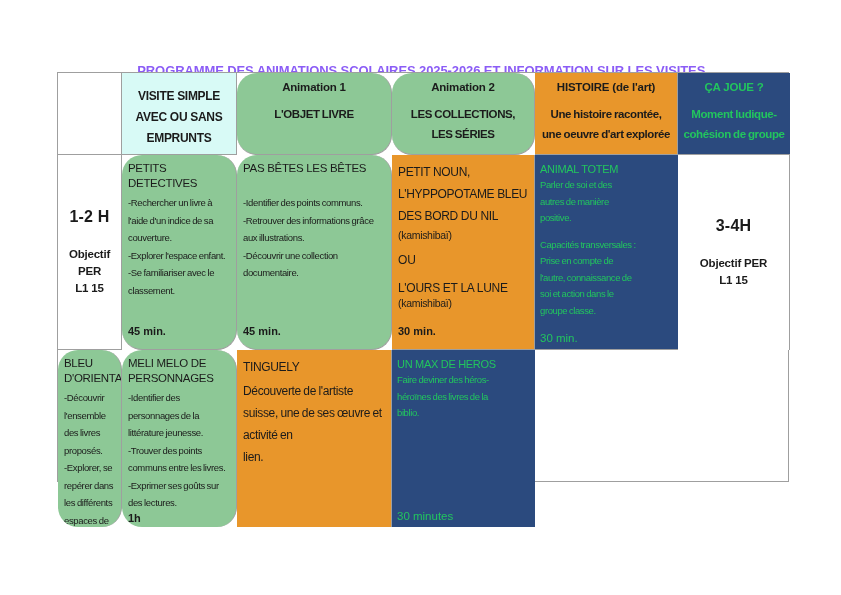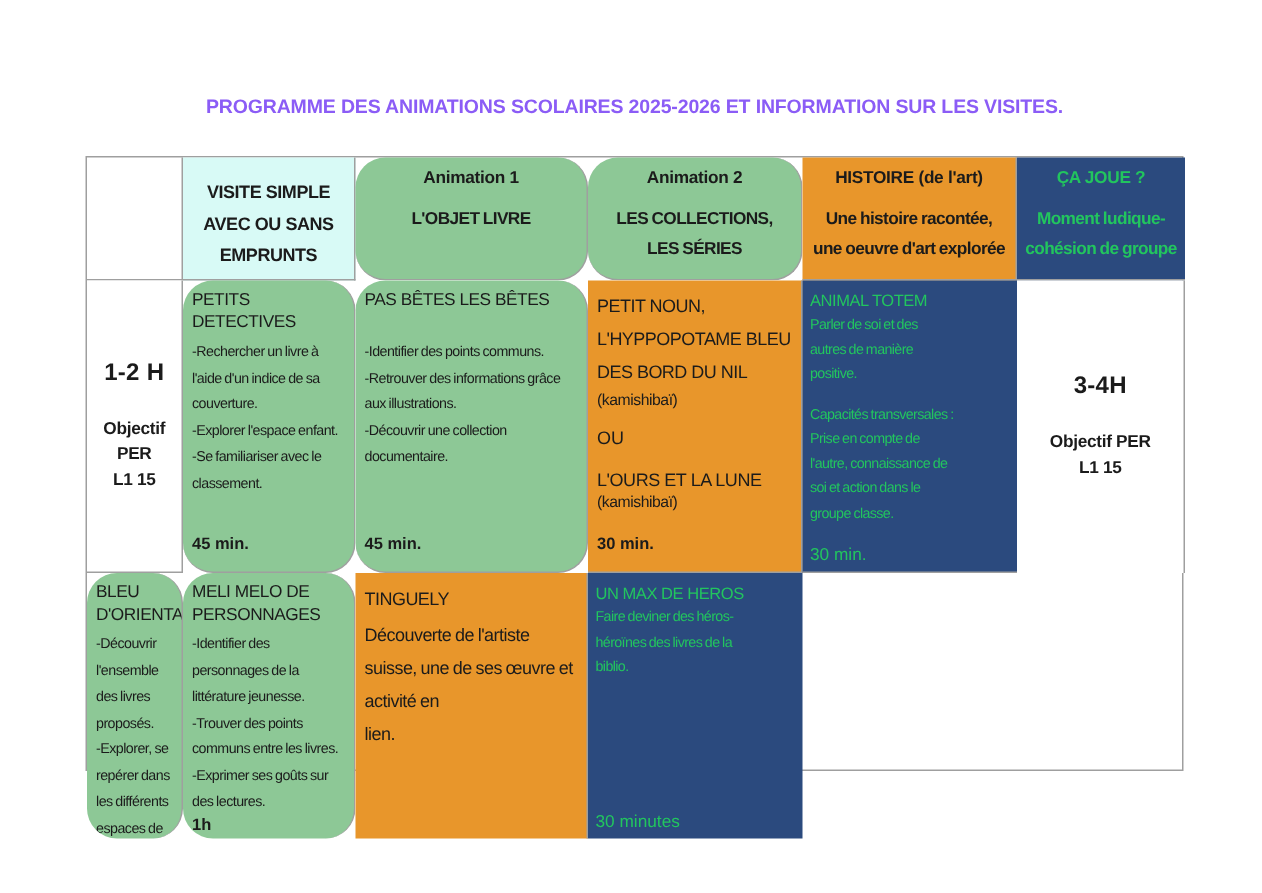--- a/index.html
+++ b/index.html
@@ -14,21 +14,21 @@
     color:var(--ink);
     overflow:hidden;
   }
   .t{white-space:pre-line;}
   .title{
     position:absolute;left:57px;top:63px;width:732px;
     text-align:center;font-weight:700;font-size:13px;letter-spacing:-0.1px;
     color:#8b5cf6;
   }
   .grid{
-    position:absolute;left:57px;top:104px;width:732px;height:410px;
+    position:absolute;left:57px;top:72px;width:732px;height:410px;
     display:grid;
     grid-template-columns:64px 115px 155px 143px 143px 112px;
     grid-template-rows:82px 195px 177px;
     border:1px solid var(--line);
     box-sizing:border-box;
     background:#fff;
   }
   .c{
     box-sizing:border-box;
     border-right:1px solid var(--line);

